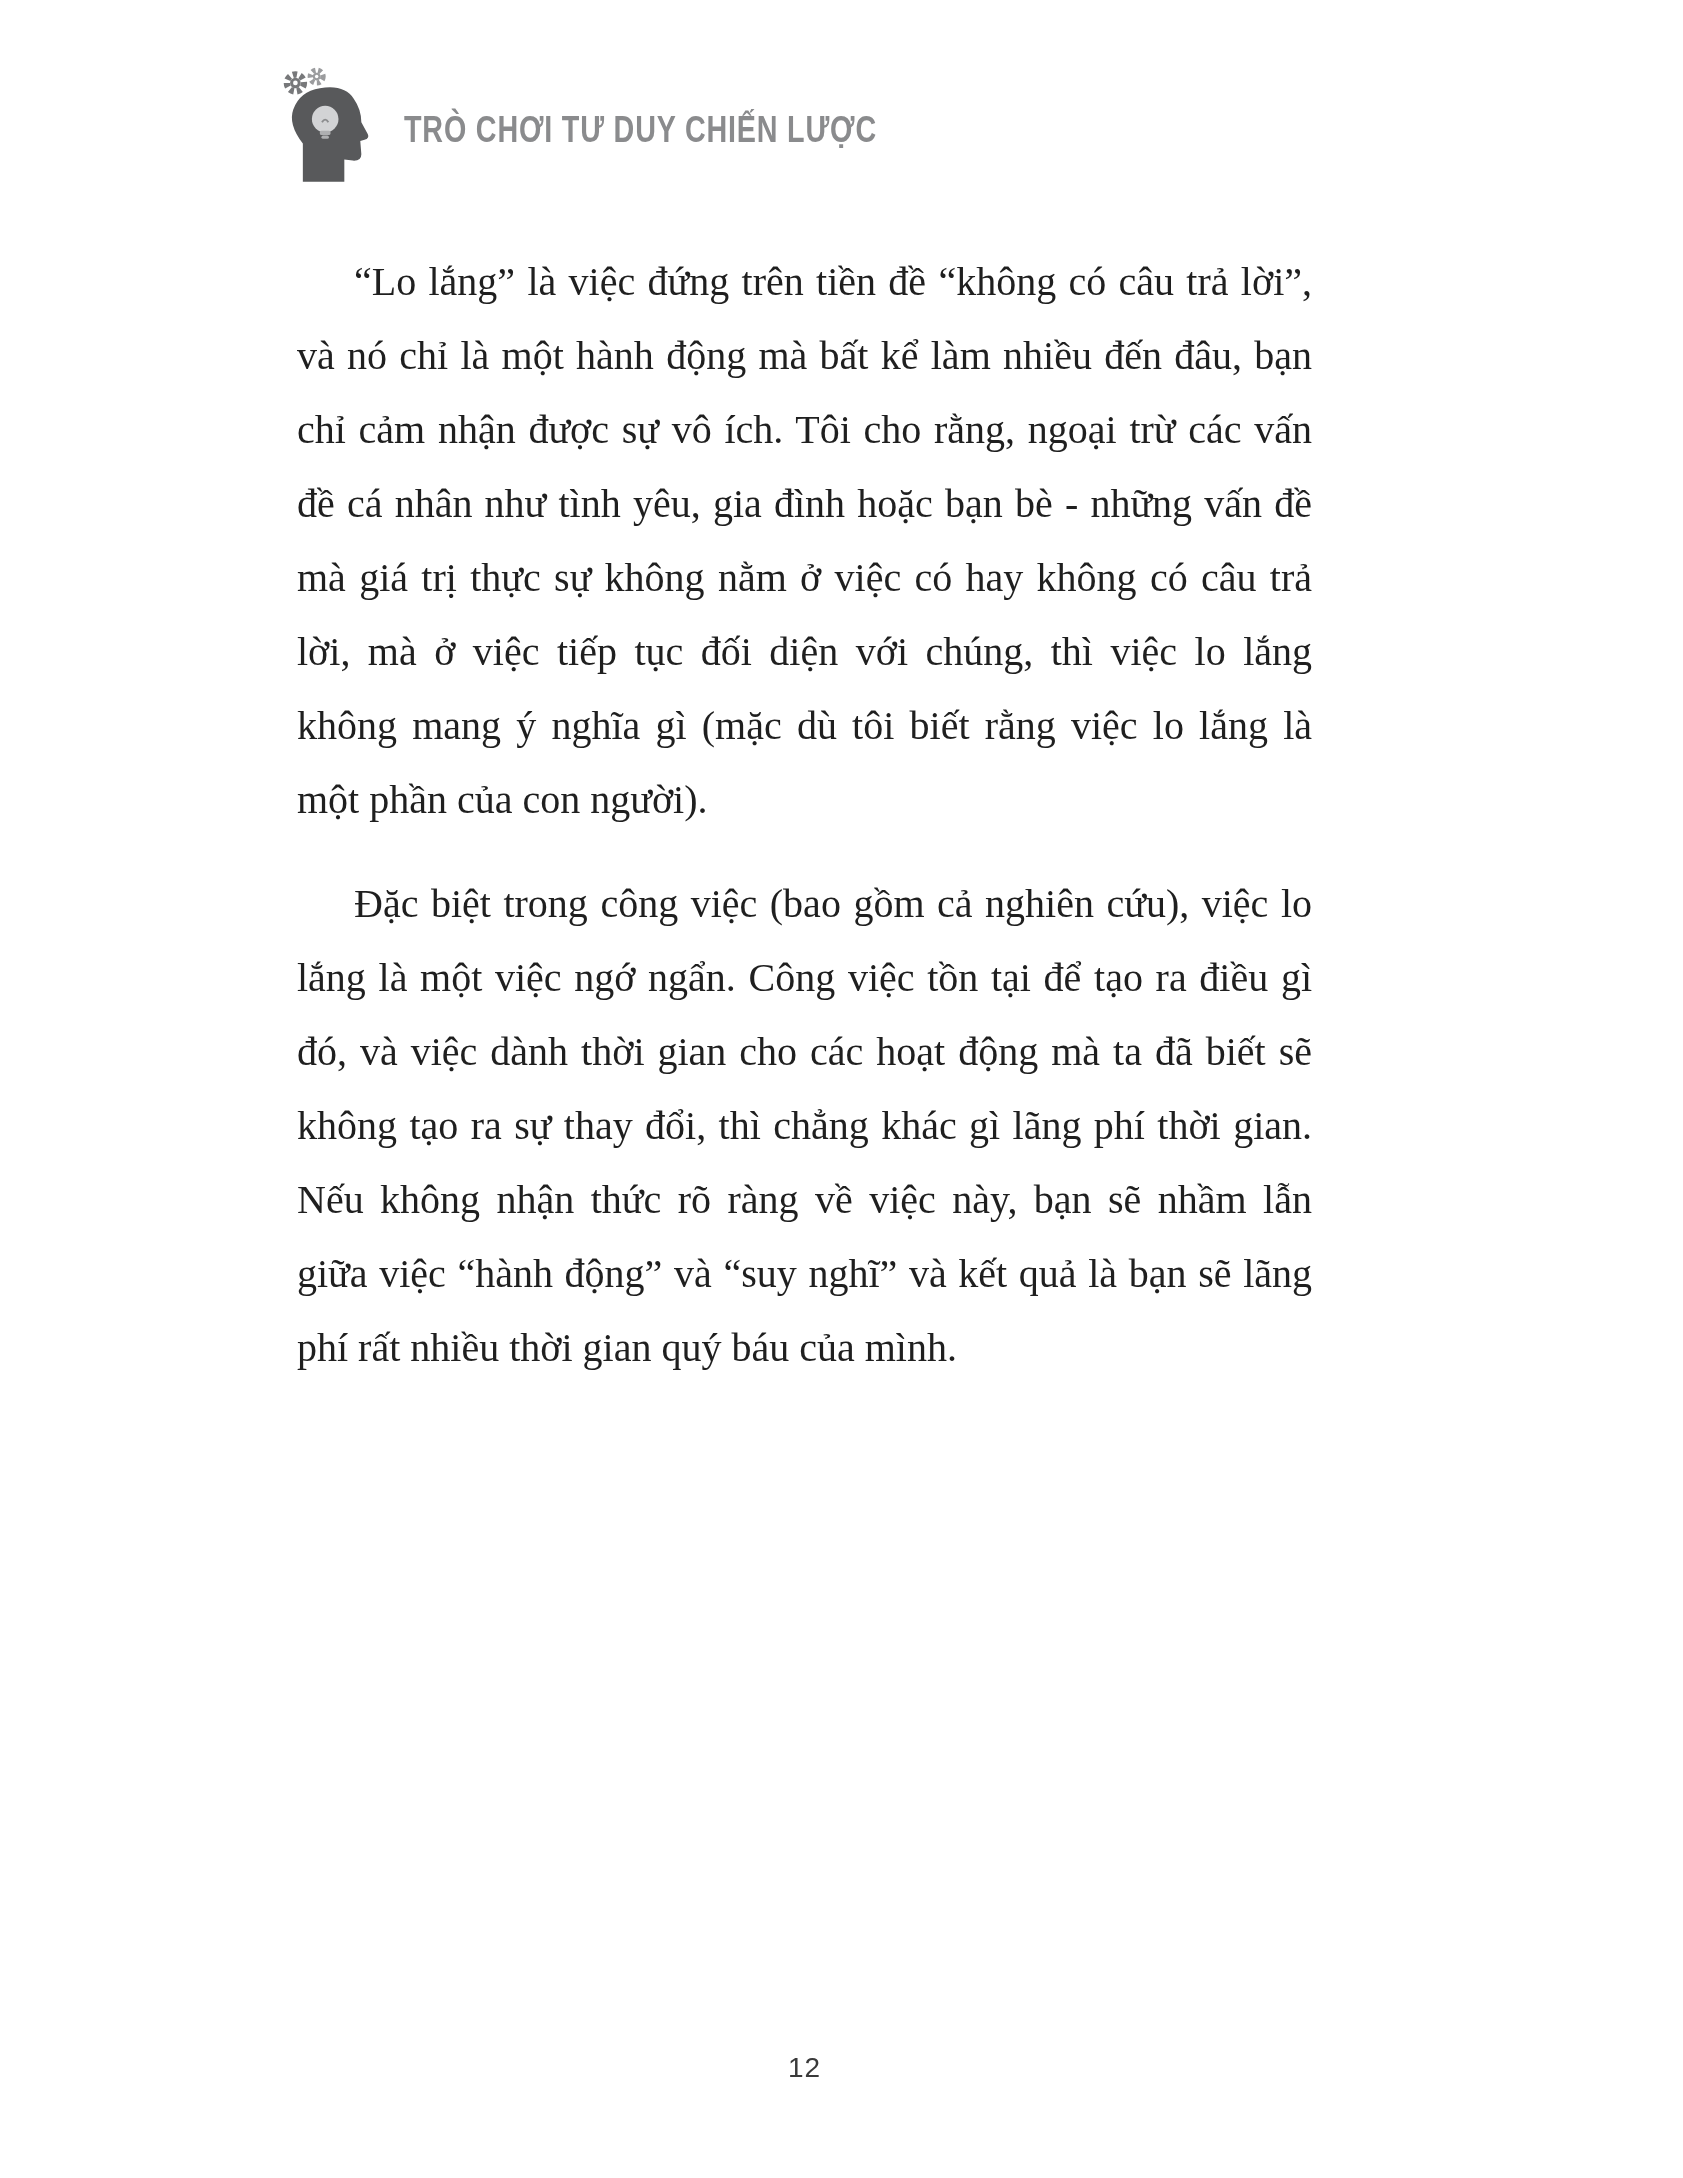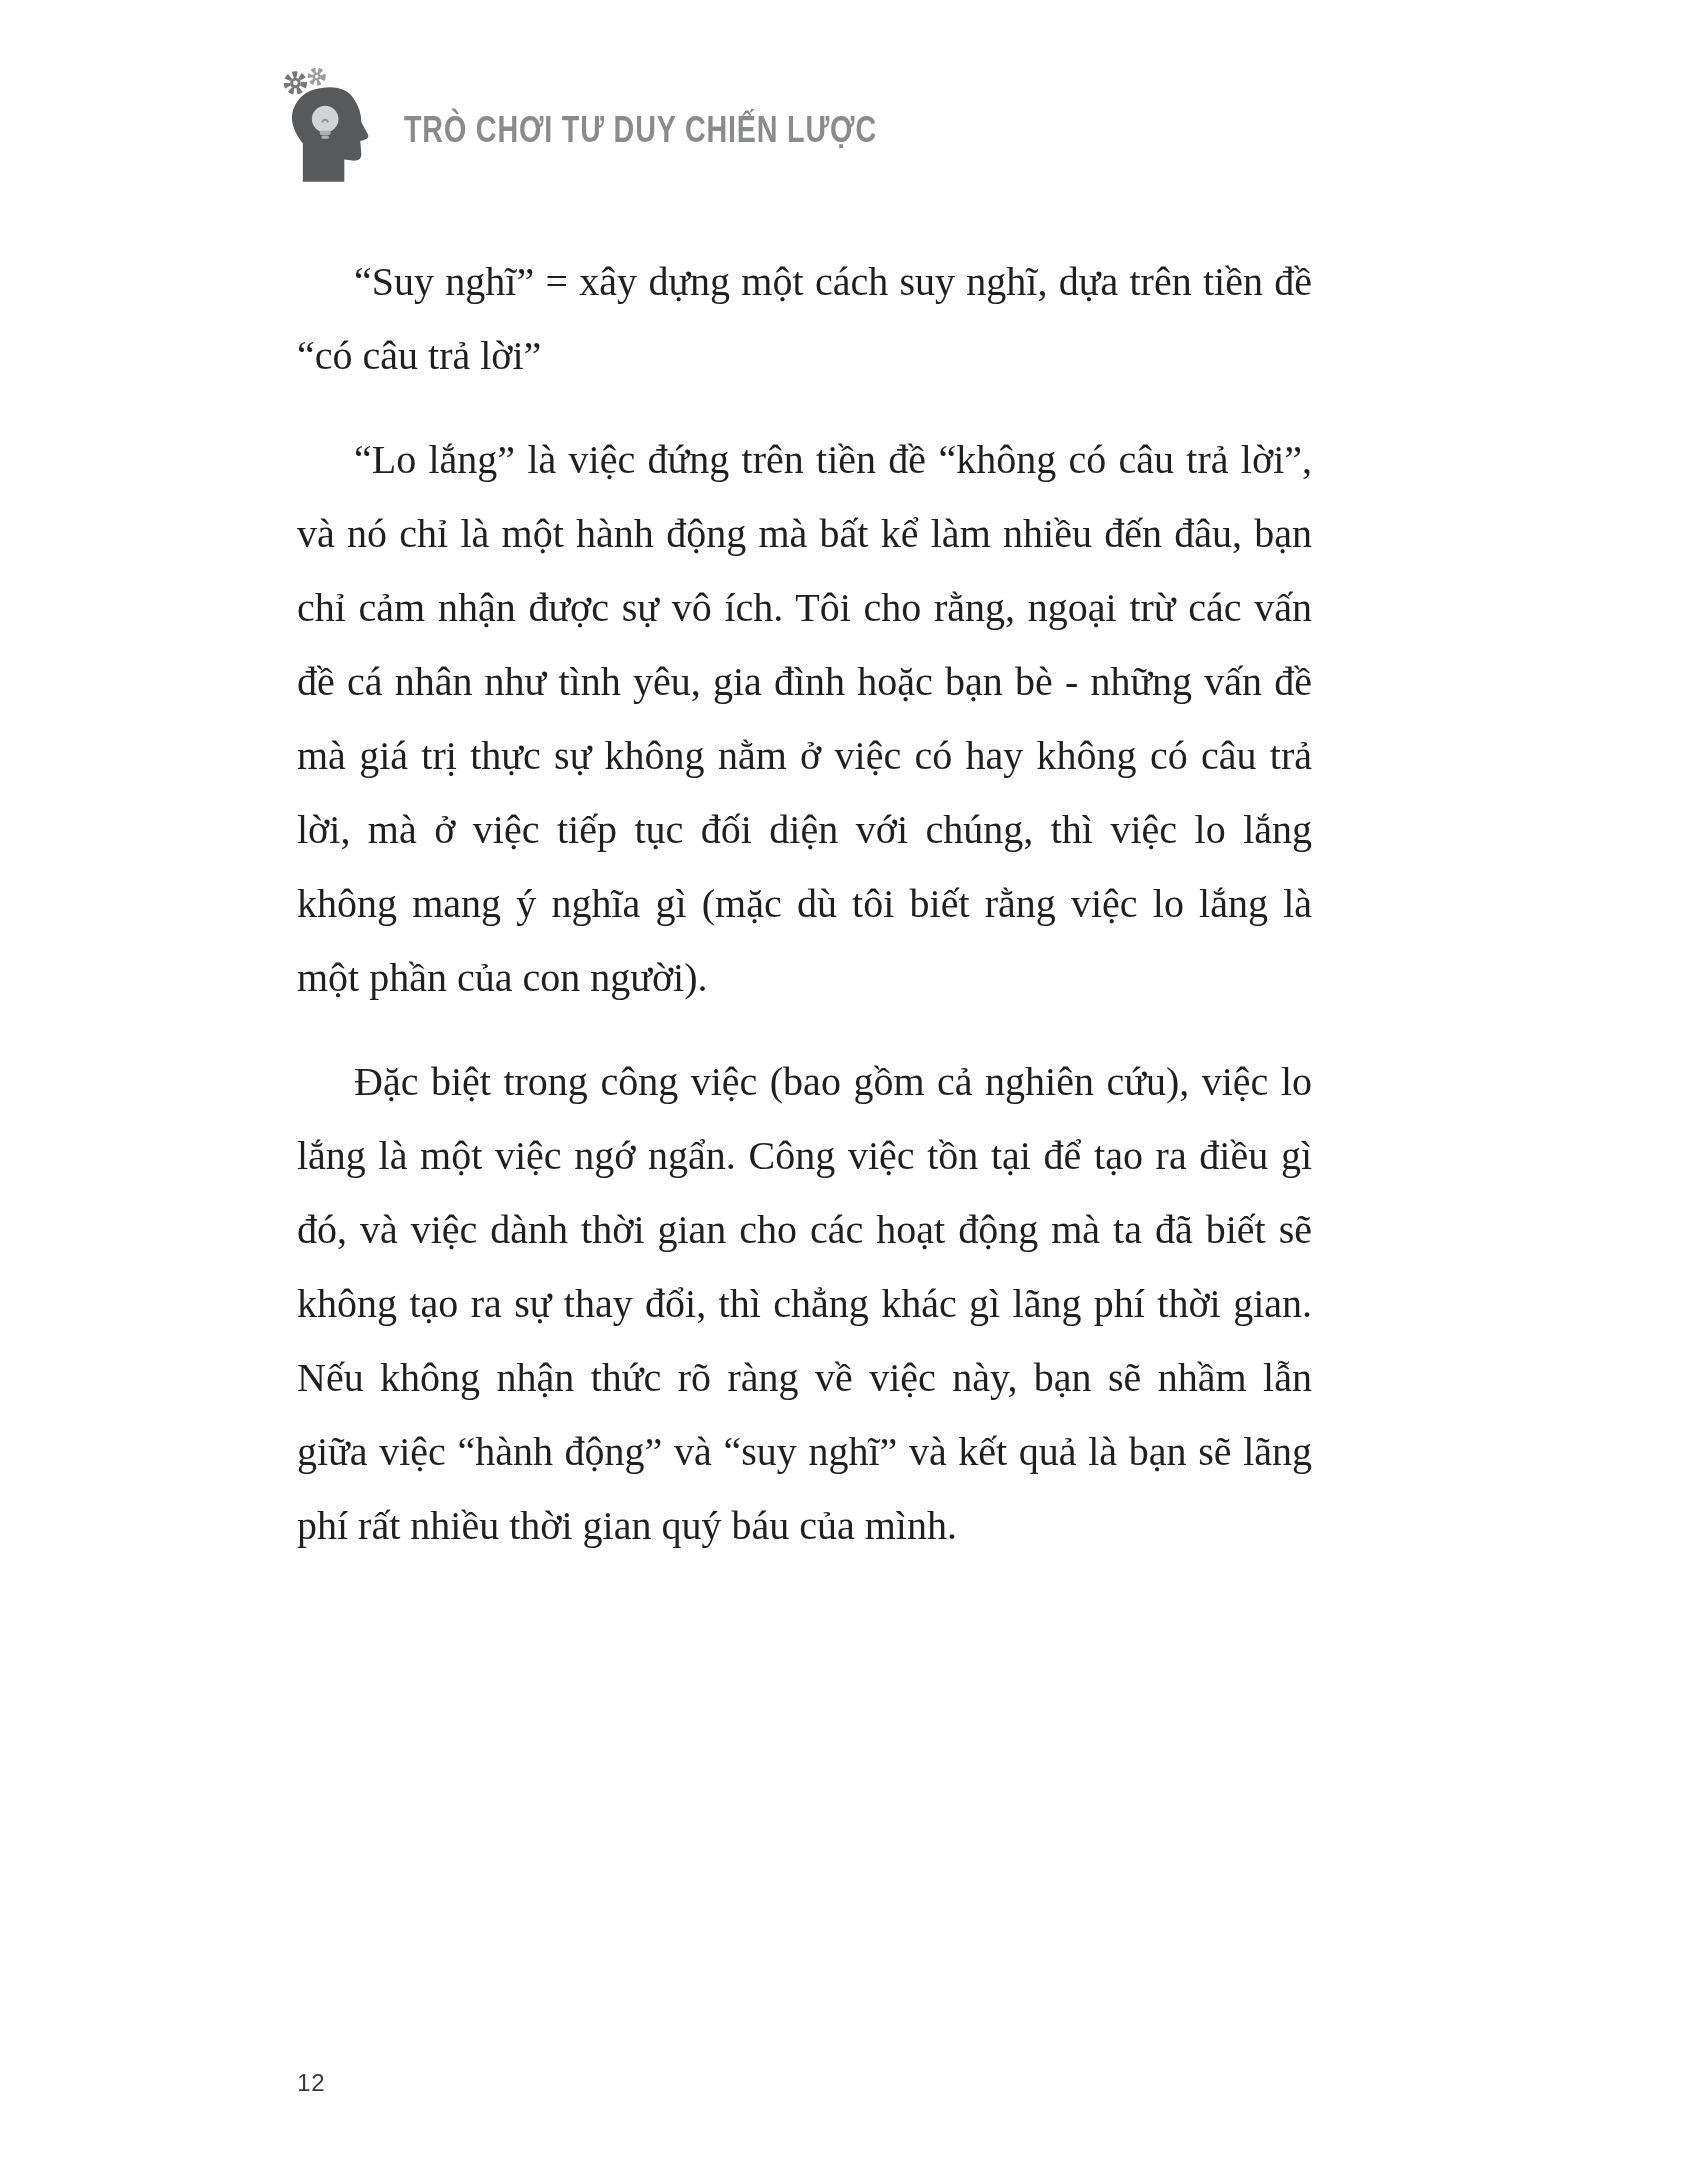--- a/index.html
+++ b/index.html
@@ -48,24 +48,24 @@
     font-size: 40px;
     line-height: 74px;
     text-align: justify;
     text-indent: 57px;
     margin: 0 0 30px 0;
   }
   .footer {
     position: absolute;
     left: 297px;
     width: 1015px;
-    bottom: 81px;
-    text-align: left;
+    bottom: 94px;
+    text-align: center;
     font-family: "Liberation Sans", "DejaVu Sans", sans-serif;
-    font-size: 24px;
+    font-size: 28px;
     color: #3a3a3a;
     letter-spacing: 1px;
   }
 </style>
 </head>
 <body>
 
 <div class="page">
 
   <div class="header">
@@ -86,21 +86,20 @@
         <circle cx="45" cy="49" r="12.5" fill="#d2d3d5"></circle>
         <rect x="40" y="60" width="10" height="4" rx="1.5" fill="#aeafb1"></rect>
         <rect x="41.5" y="64.5" width="7" height="3" rx="1.5" fill="#aeafb1"></rect>
         <path d="M 42,52 Q 45,47 48,52" fill="none" stroke="#8b8c8e" stroke-width="1.8"></path>
       </g>
     </svg>
     <div class="header-title">TRÒ CHƠI TƯ DUY CHIẾN LƯỢC</div>
   </div>
 
   <div class="body-text">
-    <p>“Suy nghĩ” = xây dựng một cách suy nghĩ, dựa trên tiền đề “có câu trả lời”</p>
     <p>“Lo lắng” là việc đứng trên tiền đề “không có câu trả lời”, và nó chỉ là một hành động mà bất kể làm nhiều đến đâu, bạn chỉ cảm nhận được sự vô ích. Tôi cho rằng, ngoại trừ các vấn đề cá nhân như tình yêu, gia đình hoặc bạn bè - những vấn đề mà giá trị thực sự không nằm ở việc có hay không có câu trả lời, mà ở việc tiếp tục đối diện với chúng, thì việc lo lắng không mang ý nghĩa gì (mặc dù tôi biết rằng việc lo lắng là một phần của con người).</p>
     <p>Đặc biệt trong công việc (bao gồm cả nghiên cứu), việc lo lắng là một việc ngớ ngẩn. Công việc tồn tại để tạo ra điều gì đó, và việc dành thời gian cho các hoạt động mà ta đã biết sẽ không tạo ra sự thay đổi, thì chẳng khác gì lãng phí thời gian. Nếu không nhận thức rõ ràng về việc này, bạn sẽ nhầm lẫn giữa việc “hành động” và “suy nghĩ” và kết quả là bạn sẽ lãng phí rất nhiều thời gian quý báu của mình.</p>
   </div>
 
   <div class="footer">12</div>
 
 </div>
 
 
 </body></html>

